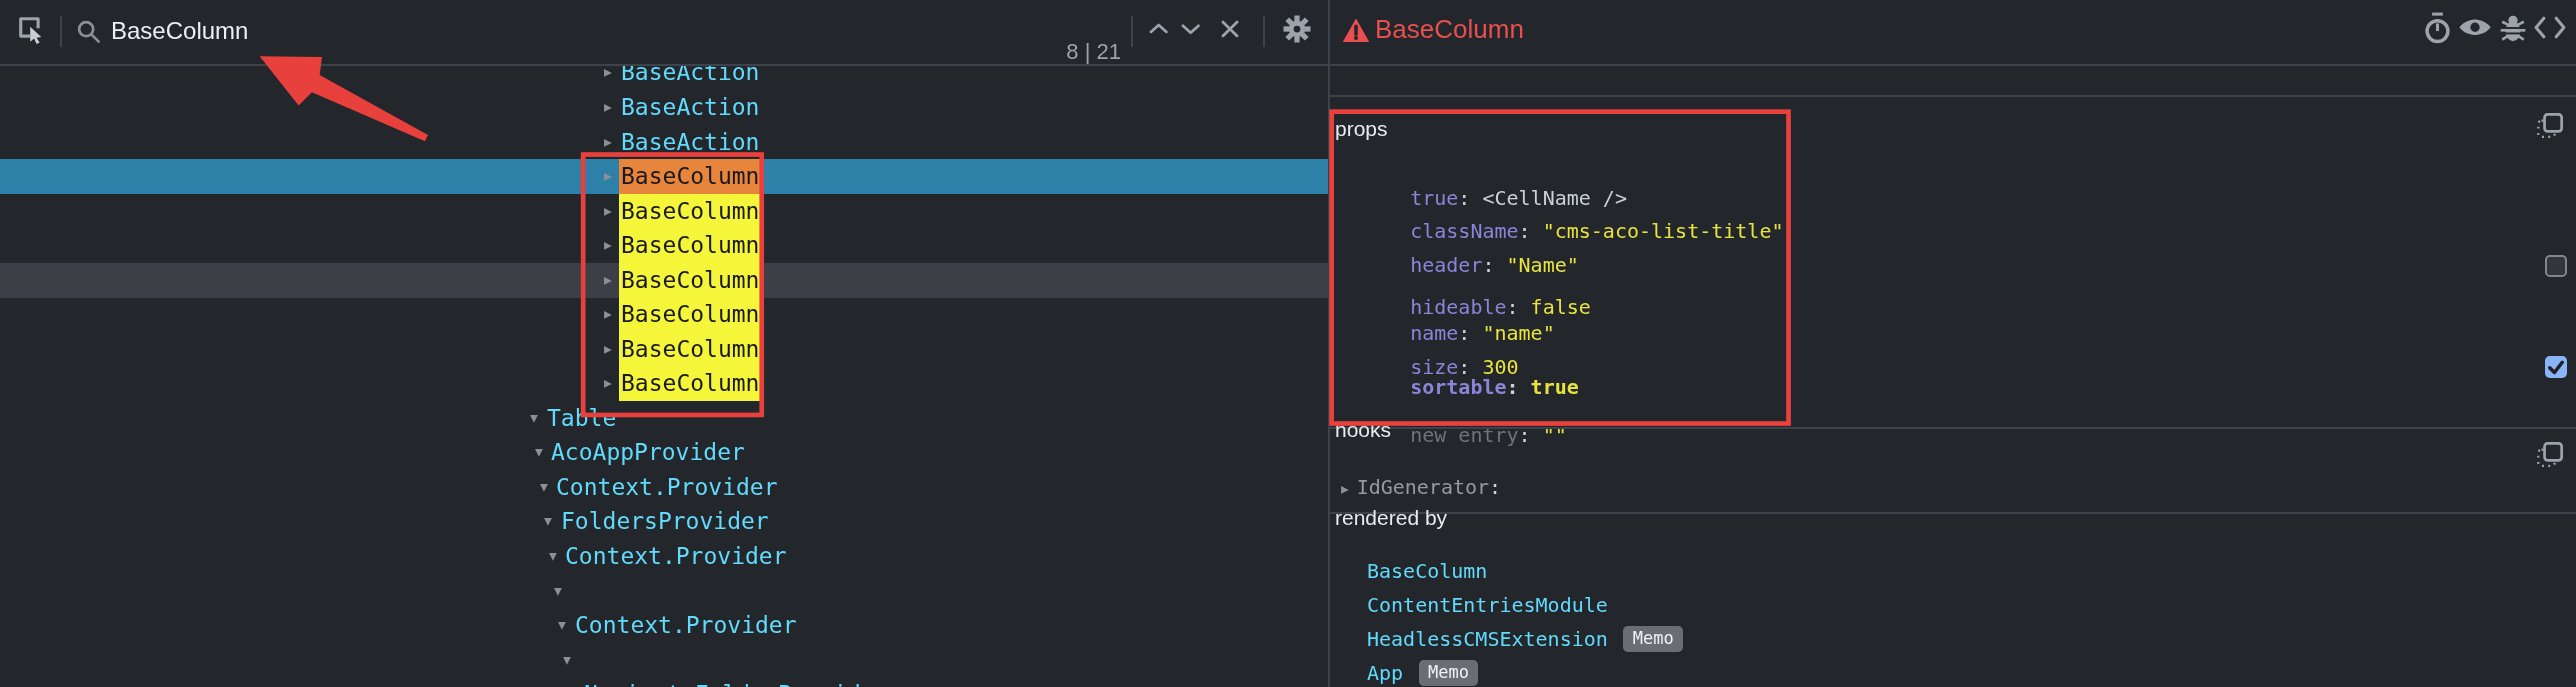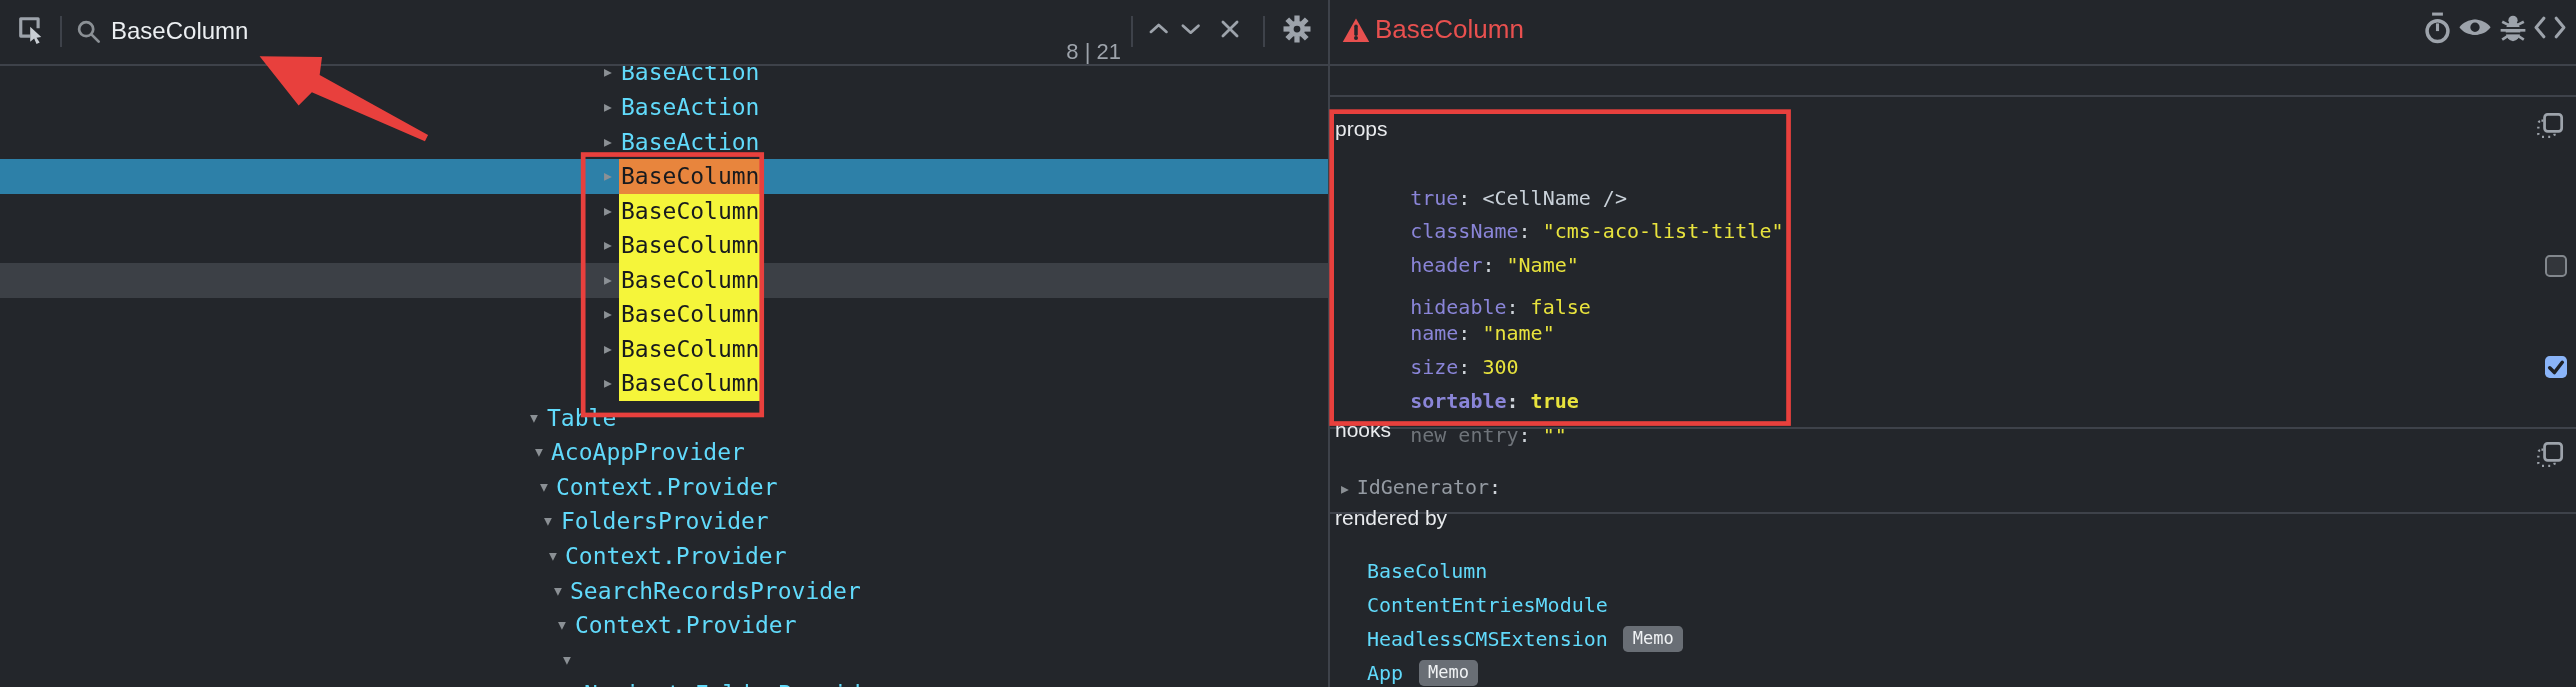--- a/index.html
+++ b/index.html
@@ -191,21 +191,20 @@
     <span class="tlbl" style="left: 561px;">FoldersProvider</span>
   </div>
 
   <div class="tree-row" style="top: 475px;">
     <span class="tri" style="left: 549px;">▾</span>
     <span class="tlbl" style="left: 565px;">Context.Provider</span>
   </div>
 
   <div class="tree-row" style="top: 510px;">
     <span class="tri" style="left: 554px;">▾</span>
-    <span class="tlbl" style="left: 570px;">SearchRecordsProvider</span>
   </div>
 
   <div class="tree-row" style="top: 544px;">
     <span class="tri" style="left: 558px;">▾</span>
     <span class="tlbl" style="left: 575px;">Context.Provider</span>
   </div>
 
   <div class="tree-row" style="top: 579px;">
     <span class="tri" style="left: 563px;">▾</span>
   </div>
@@ -294,21 +293,21 @@
   </div>
 
   <div class="prop-row" style="top: 282px;">
     <span class="pkey">name</span><span class="pcolon">: </span><span class="pval">"name"</span>
   </div>
 
   <div class="prop-row" style="top: 316px;">
     <span class="pkey">size</span><span class="pcolon">: </span><span class="pval">300</span>
   </div>
 
-  <div class="prop-row" style="top: 350px; font-weight: bold;">
+  <div class="prop-row" style="top: 336px; font-weight: bold;">
     <span class="pkey">sortable</span><span class="pcolon">: </span><span class="pval">true</span>
   </div>
 
   <div class="prop-row" style="top: 384px;">
     <span class="pkey-new">new entry</span><span class="pcolon">: </span><span class="pval">""</span>
   </div>
 </div>
 <div class="icon-btn" style="left:2532px; top:109px;">
   <span>
     <svg width="28" height="28" viewBox="0 0 36 36">

